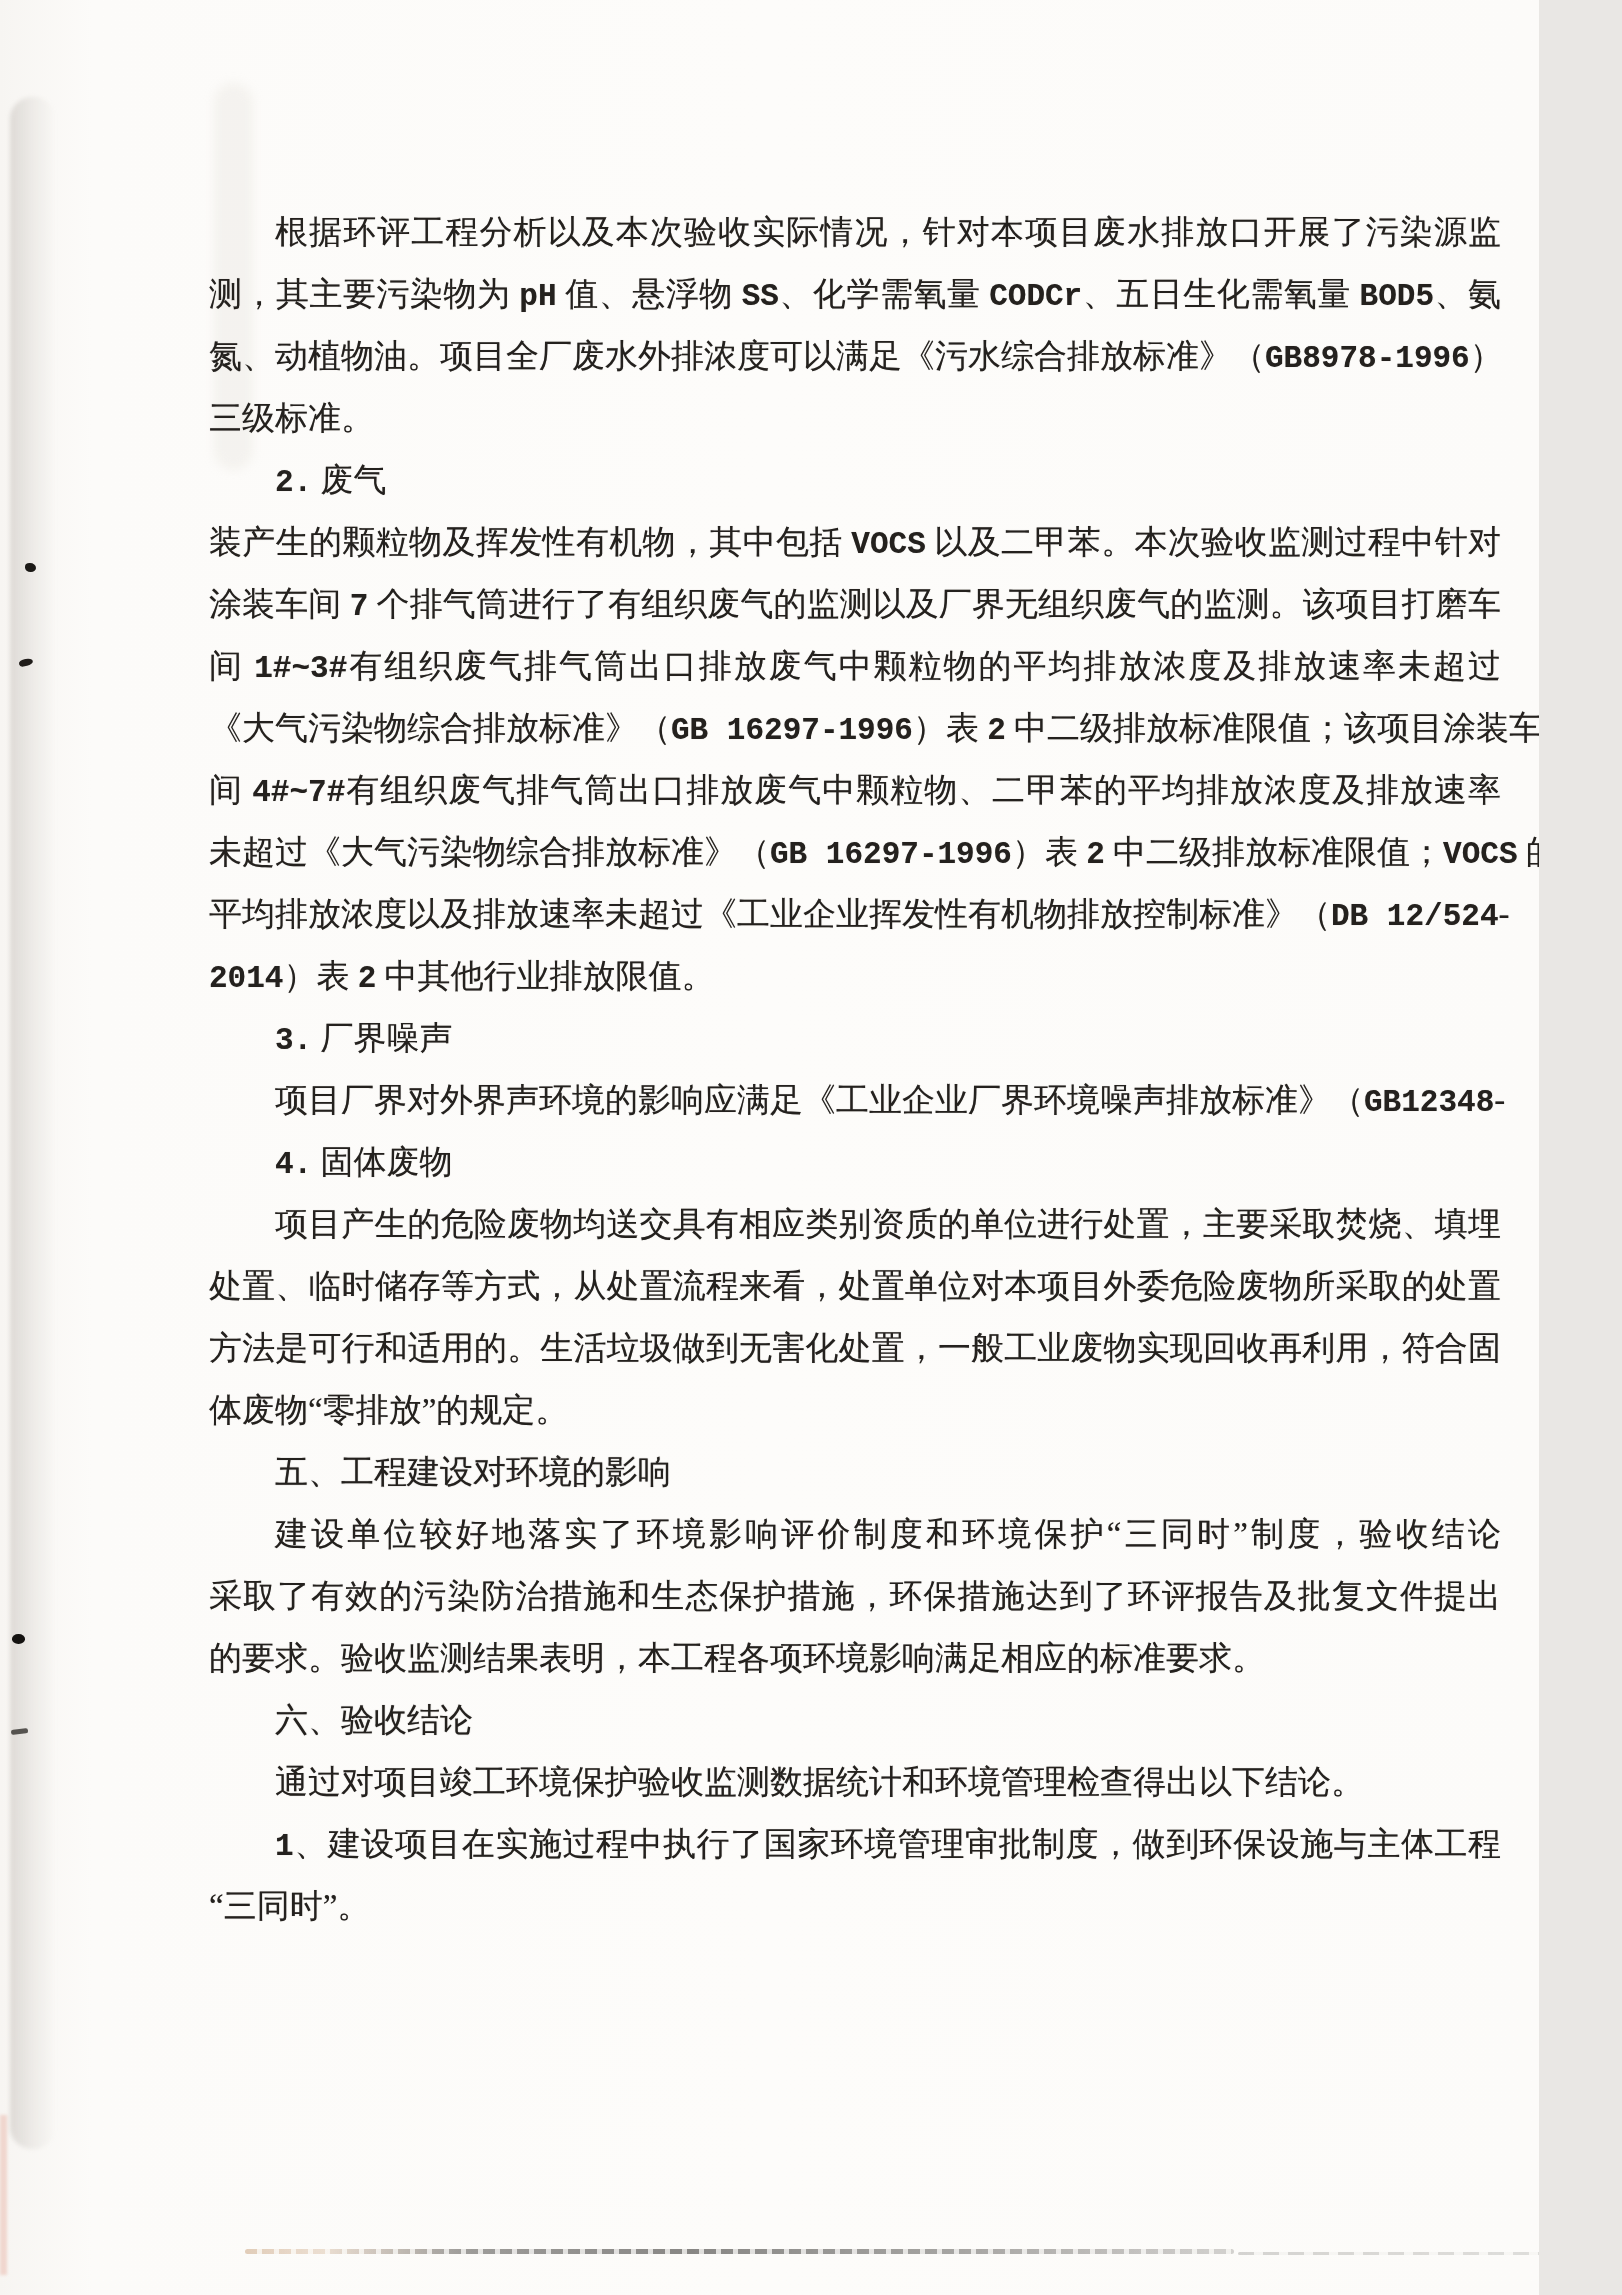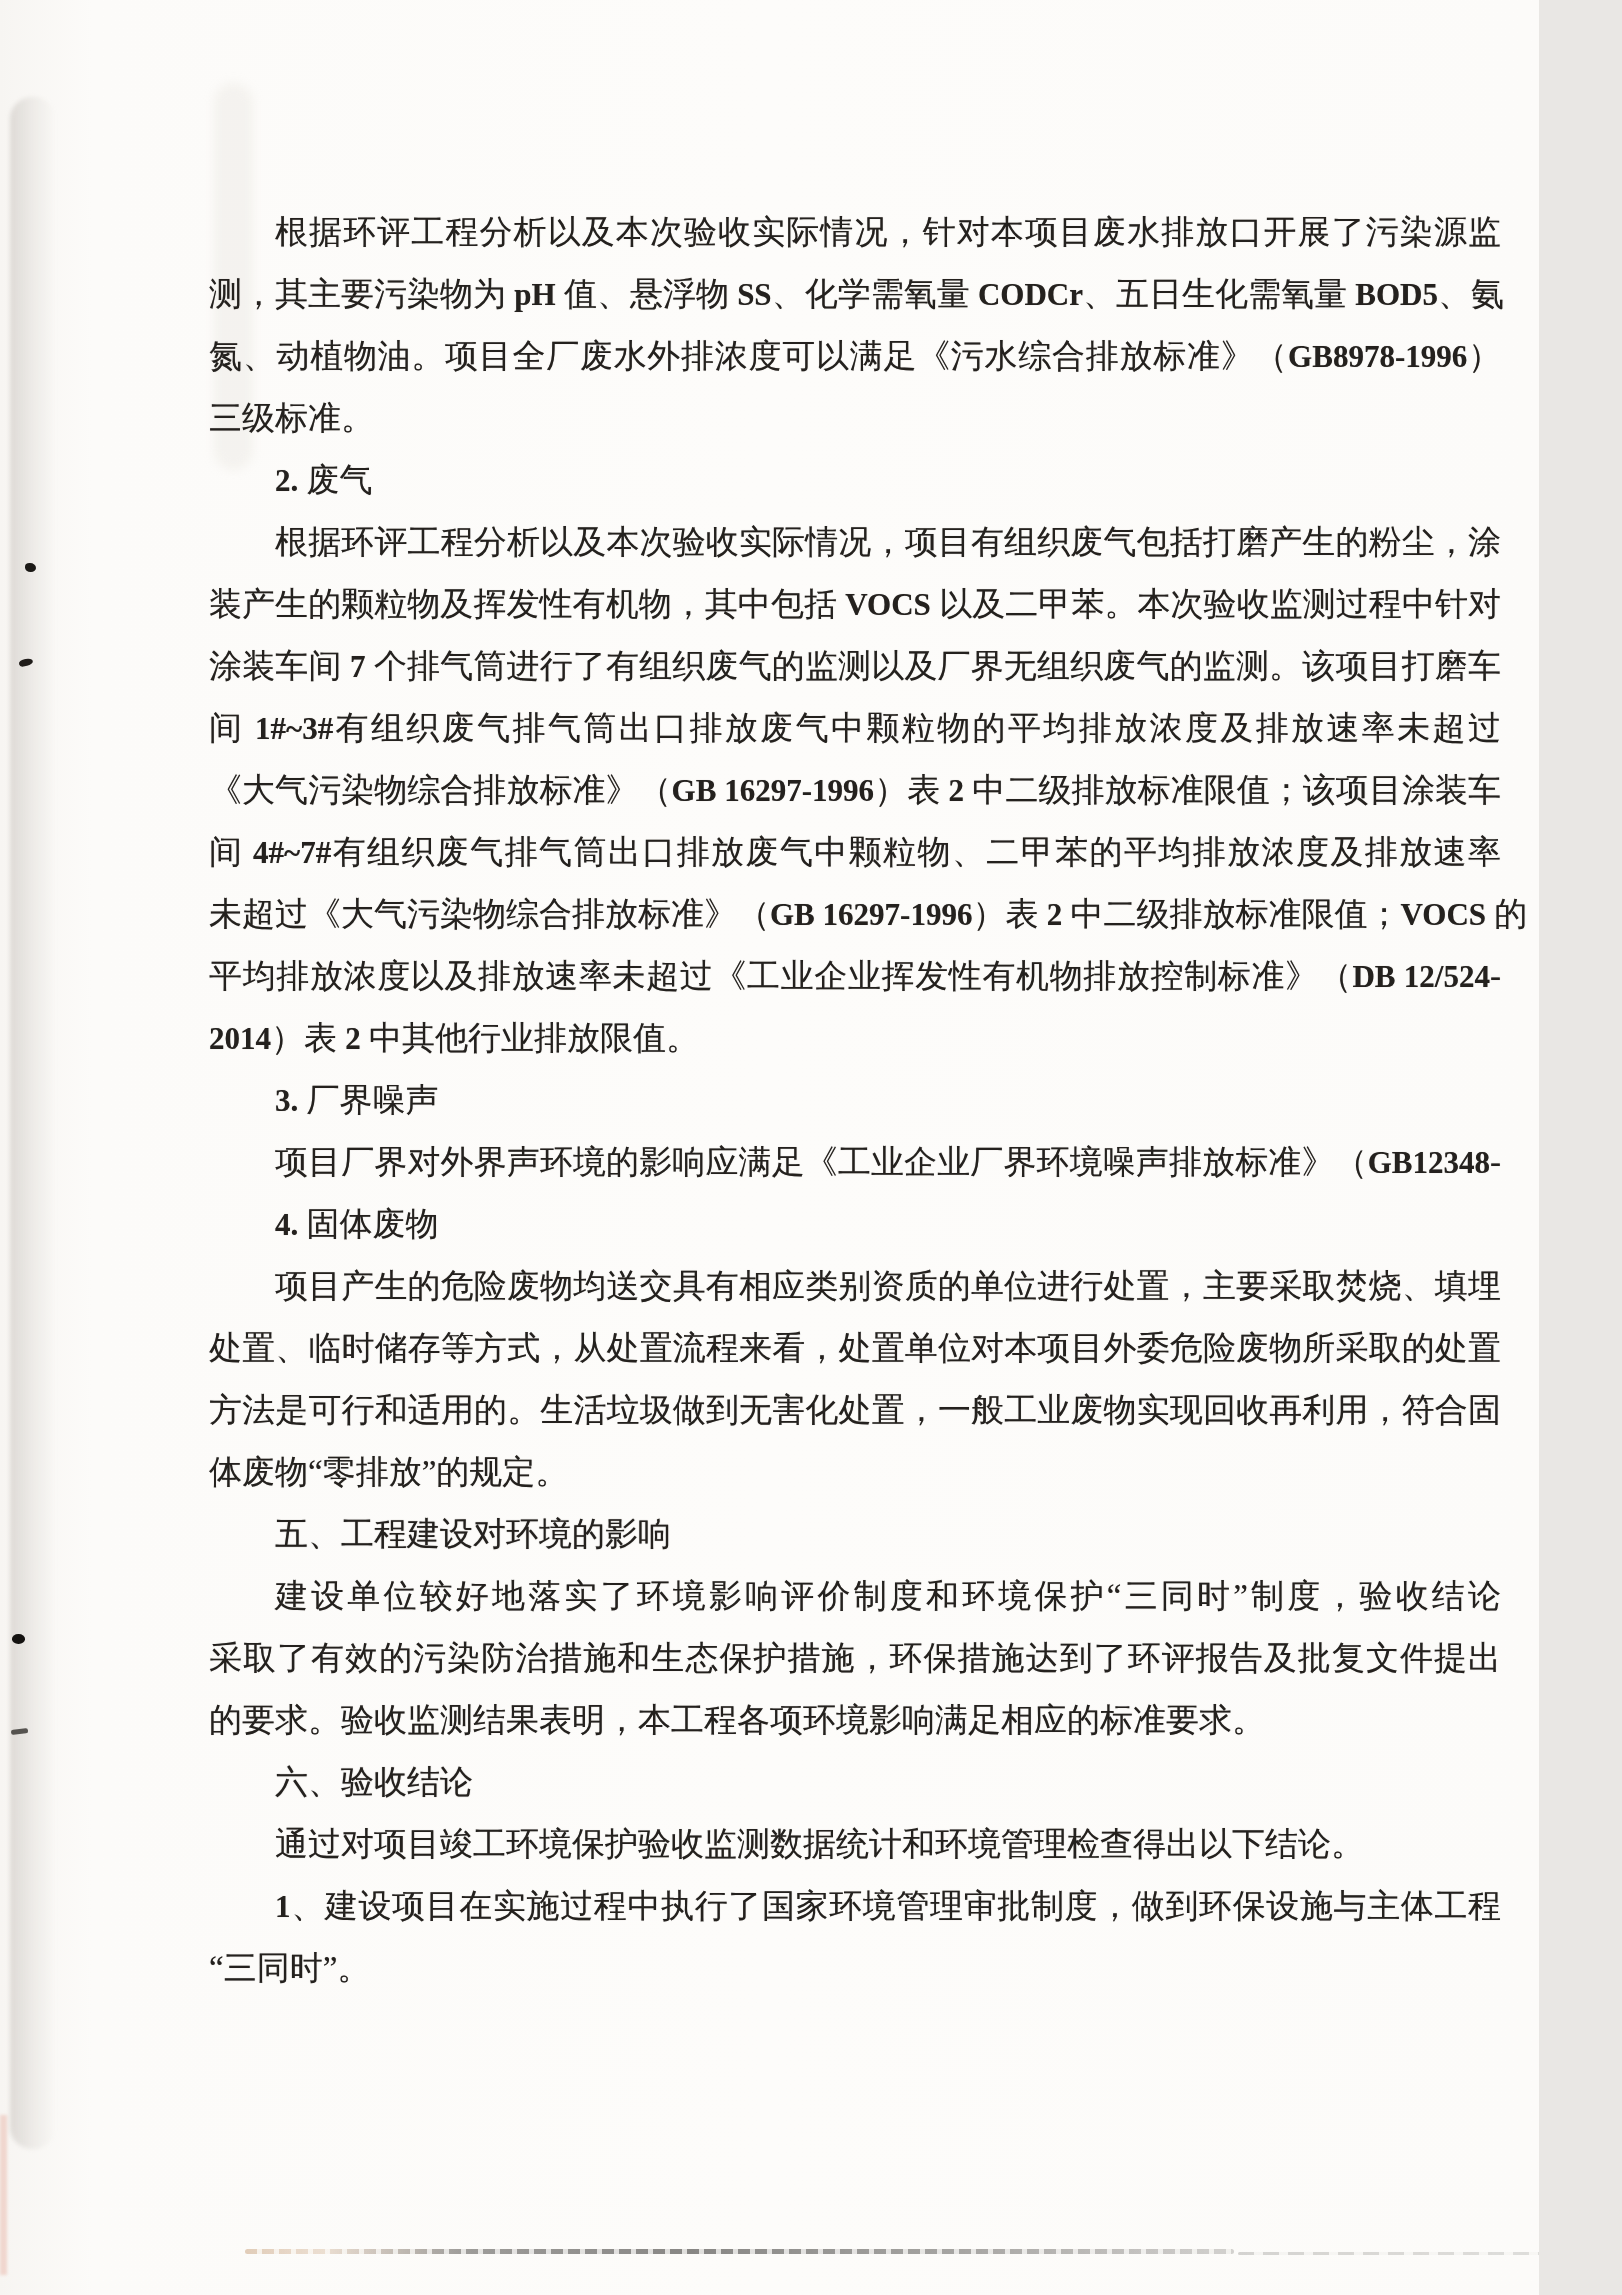--- a/index.html
+++ b/index.html
@@ -50,39 +50,38 @@
     text-shadow:0 0 0.7px rgba(40,35,30,.45);
   }
   .line{
     white-space:nowrap;
     text-align:justify;
     height:62px;
   }
   .line.fill{text-align:justify;text-align-last:justify;}
   .line.indent{text-indent:2em;}
   .line.bold{font-weight:normal;text-shadow:0 0 1px rgba(30,26,22,.55);}
-  .lat{font-family:Liberation Serif, serif;font-weight:600;font-size:.94em;}
+  .lat{font-family:Liberation Mono, monospace;font-weight:600;font-size:.94em;}
 </style>
 </head>
 <body>
 
 <div class="page">
   <div class="edge-band"></div>
   <div class="streak"></div>
   <div class="speck speck1"></div>
   <div class="speck speck2"></div>
   <div class="speck speck3"></div>
   <div class="speck speck4"></div>
   <div class="textblock">
       <div class="line fill indent">根据环评工程分析以及本次验收实际情况，针对本项目废水排放口开展了污染源监</div>
       <div class="line fill">测，其主要污染物为 <span class="lat">pH</span> 值、悬浮物 <span class="lat">SS</span>、化学需氧量 <span class="lat">CODCr</span>、五日生化需氧量 <span class="lat">BOD5</span>、氨</div>
       <div class="line fill">氮、动植物油。项目全厂废水外排浓度可以满足《污水综合排放标准》（<span class="lat">GB8978-1996</span>）</div>
       <div class="line">三级标准。</div>
       <div class="line indent"><span class="lat">2.</span> 废气</div>
-      <div class="line fill indent">根据环评工程分析以及本次验收实际情况，项目有组织废气包括打磨产生的粉尘，涂</div>
       <div class="line fill">装产生的颗粒物及挥发性有机物，其中包括 <span class="lat">VOCS</span> 以及二甲苯。本次验收监测过程中针对</div>
       <div class="line fill">涂装车间 <span class="lat">7</span> 个排气筒进行了有组织废气的监测以及厂界无组织废气的监测。该项目打磨车</div>
       <div class="line fill">间 <span class="lat">1#~3#</span>有组织废气排气筒出口排放废气中颗粒物的平均排放浓度及排放速率未超过</div>
       <div class="line fill">《大气污染物综合排放标准》（<span class="lat">GB 16297-1996</span>）表 <span class="lat">2</span> 中二级排放标准限值；该项目涂装车</div>
       <div class="line fill">间 <span class="lat">4#~7#</span>有组织废气排气筒出口排放废气中颗粒物、二甲苯的平均排放浓度及排放速率</div>
       <div class="line fill">未超过《大气污染物综合排放标准》（<span class="lat">GB 16297-1996</span>）表 <span class="lat">2</span> 中二级排放标准限值；<span class="lat">VOCS</span> 的</div>
       <div class="line fill">平均排放浓度以及排放速率未超过《工业企业挥发性有机物排放控制标准》（<span class="lat">DB 12/524</span>-</div>
       <div class="line"><span class="lat">2014</span>）表 <span class="lat">2</span> 中其他行业排放限值。</div>
       <div class="line indent"><span class="lat">3.</span> 厂界噪声</div>
       <div class="line fill indent">项目厂界对外界声环境的影响应满足《工业企业厂界环境噪声排放标准》（<span class="lat">GB12348</span>-</div>

